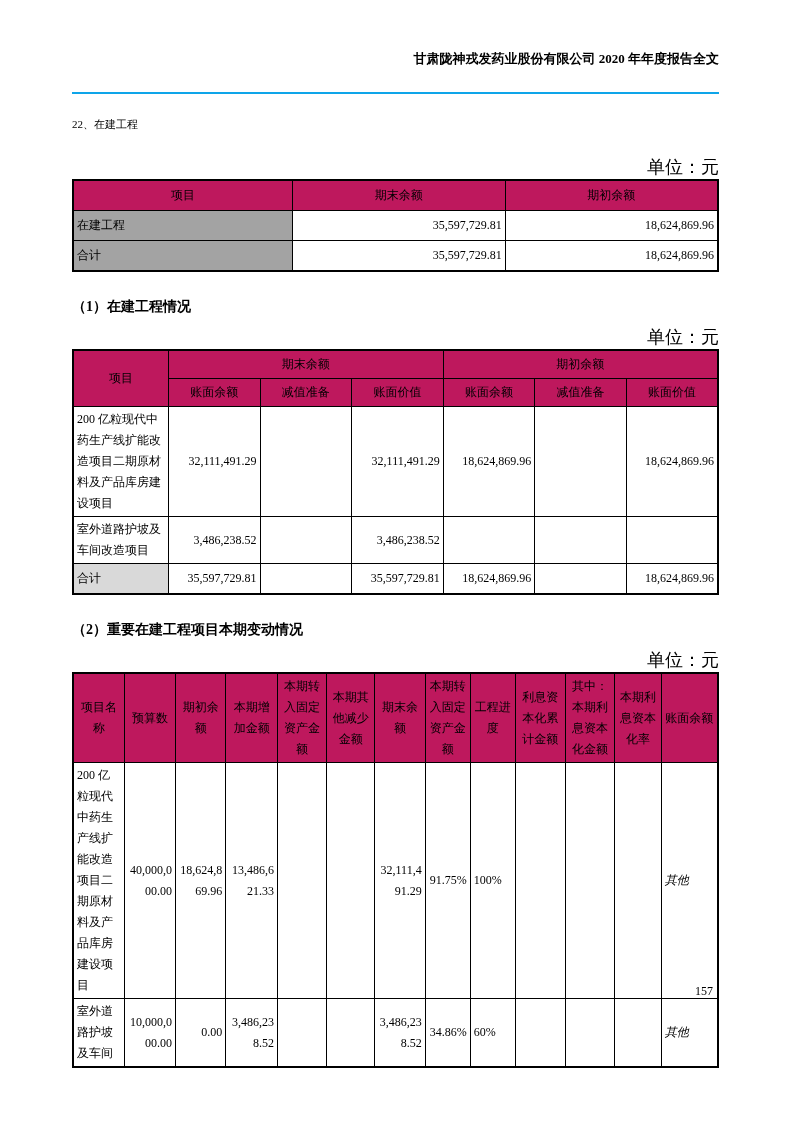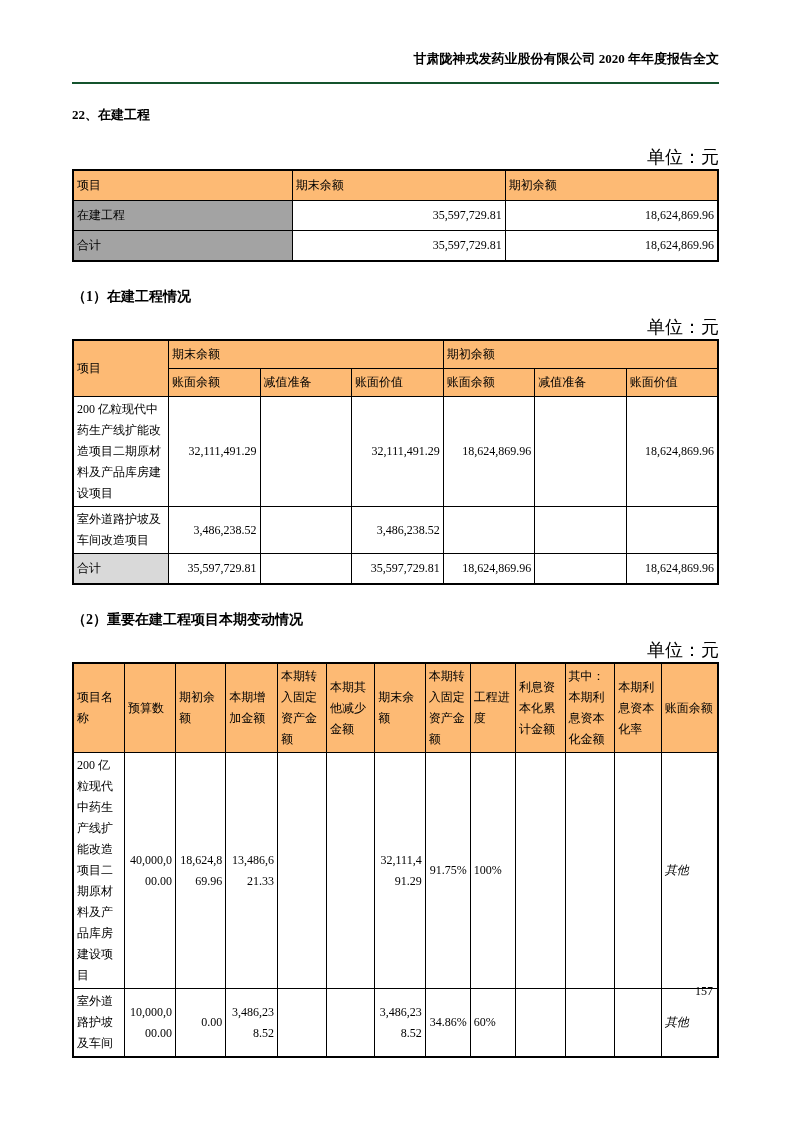--- a/index.html
+++ b/index.html
@@ -12,26 +12,26 @@
     padding: 50px 74px 0 72px;
     font-family: "Liberation Serif", "DejaVu Serif", serif;
     color: #000000;
     overflow: hidden;
   }
   .page-header {
     text-align: right;
     font-size: 13px;
     font-weight: bold;
     line-height: 18px;
-    padding-bottom: 14px;
-    border-bottom: 2px solid #14532d;
+    padding-bottom: 24px;
+    border-bottom: 2px solid #0ea5e9;
   }
   .section-title {
-    font-size: 13px;
-    font-weight: bold;
+    font-size: 11px;
+    font-weight: normal;
     margin: 20px 0 0 0;
     line-height: 21px;
   }
   .sub-title {
     font-size: 14px;
     font-weight: bold;
     margin: 25px 0 0 0;
     line-height: 20px;
   }
   .unit-line {
@@ -49,22 +49,22 @@
   }
   th, td {
     border: 1px solid #000000;
     padding: 2px 3px;
     line-height: 1.75;
     vertical-align: middle;
     font-weight: normal;
     overflow: hidden;
   }
   th {
-    background: #fdba74;
-    text-align: left;
+    background: #be185d;
+    text-align: center;
   }
   .t1 th, .t1 td { height: 25px; }
   .t1 td.row-label { background:#a3a3a3; text-align:left; }
   .t1 td.num { text-align:right; }
   .t2 thead th { height: 23px; }
   .t2 td.name { text-align:left; }
   .t2 td.num { text-align:right; }
   .t2 td.total-label { background:#d9d9d9; text-align:left; height: 25px; }
   .t3 td.name { text-align:left; }
   .t3 td.num { text-align:right; word-break: break-all; }

